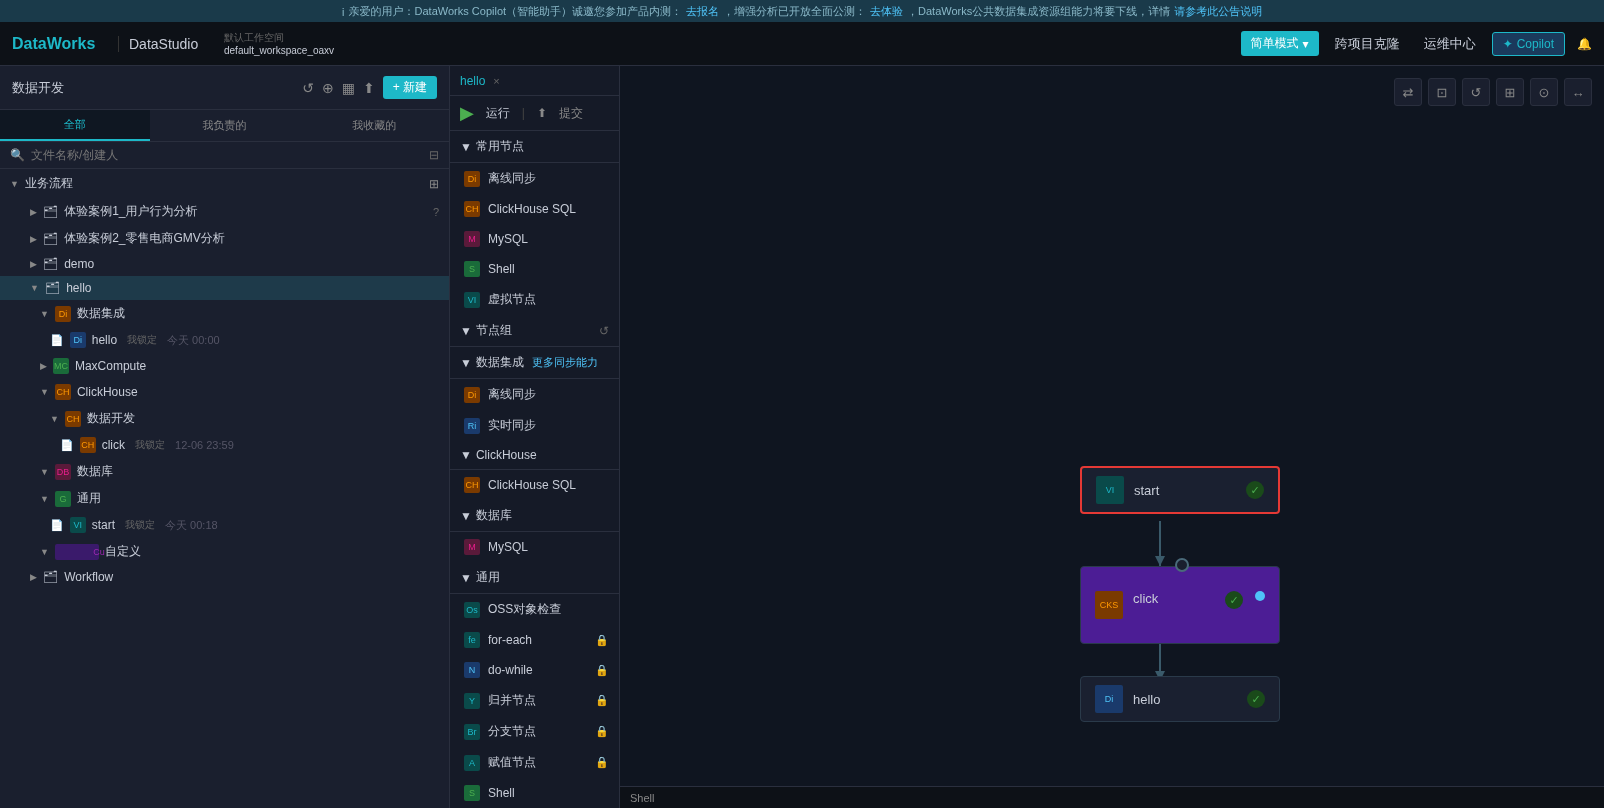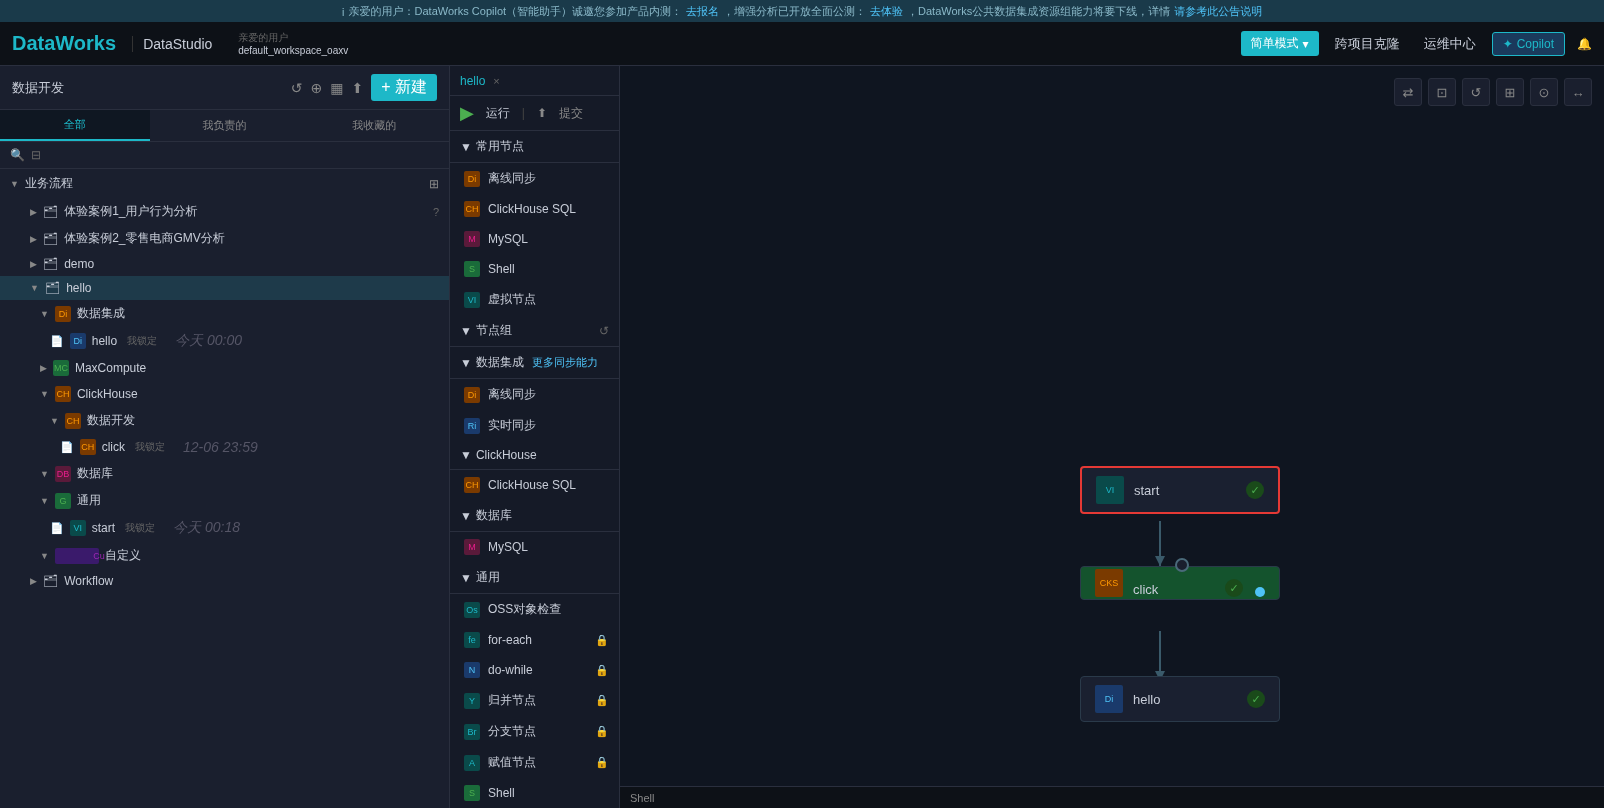--- a/index.html
+++ b/index.html
@@ -21,21 +21,21 @@
     
     .header {
       height: 44px;
       background: #0d1117;
       display: flex;
       align-items: center;
       padding: 0 12px;
       gap: 16px;
       border-bottom: 1px solid #2a2f3e;
     }
-    .logo-dw { color: #1db8c8; font-size: 20px; font-weight: bold; min-width: 90px; }
+    .logo-dw { color: #1db8c8; font-size: 16px; font-weight: bold; min-width: 90px; }
     .logo-ds { color: #c8cdd8; font-size: 14px; min-width: 90px; padding-left: 10px; border-left: 1px solid #333; }
     .workspace-info { display: flex; flex-direction: column; flex: 1; }
     .workspace-label { font-size: 10px; color: #666; }
     .workspace-name { font-size: 10px; color: #c8cdd8; }
     .mode-btn {
       background: #1db8c8;
       color: #fff;
       border: none;
       padding: 4px 10px;
       border-radius: 3px;
@@ -84,21 +84,21 @@
     }
     .panel-title { font-size: 13px; color: #c8cdd8; }
     .panel-actions { display: flex; gap: 8px; align-items: center; }
     .icon-btn { color: #888; cursor: pointer; font-size: 14px; background: none; border: none; }
     .new-btn {
       background: #1db8c8;
       color: #fff;
       border: none;
       padding: 3px 10px;
       border-radius: 3px;
-      font-size: 16px;
+      font-size: 12px;
       cursor: pointer;
     }
 
     .tab-bar {
       display: flex;
       border-bottom: 1px solid #2a2f3e;
     }
     .tab-btn {
       flex: 1;
       padding: 7px 0;
@@ -166,21 +166,21 @@
       flex-shrink: 0;
     }
     .icon-box.green { background: #1a6b3a; color: #4caf50; }
     .icon-box.orange { background: #7a3a00; color: #ff9800; }
     .icon-box.blue { background: #1a3a6b; color: #4fc3f7; }
     .icon-box.teal { background: #0a4a4a; color: #1db8c8; }
     .icon-box.pink { background: #5a1a3a; color: #e91e8c; }
     .icon-box.purple { background: #3a1a6b; color: #9c27b0; padding-left: 44px; }
 
     .lock-text { font-size: 10px; color: #666; margin-left: 4px; }
-    .date-text { font-size: 14px; color: #556; margin-left: 12px; font-style: italic; }
+    .date-text { font-size: 11px; color: #556; margin-left: 4px; }
     .help-icon { color: #666; font-size: 11px; margin-left: auto; }
     .grid-icon { color: #888; font-size: 12px; margin-left: auto; }
 
     
     .node-panel {
       width: 170px;
       background: #151a27;
       border-right: 1px solid #2a2f3e;
       display: flex;
       flex-direction: column;
@@ -289,21 +289,21 @@
   <span>，增强分析已开放全面公测：</span>
   <a>去体验</a>
   <span>，DataWorks公共数据集成资源组能力将要下线，详情</span>
   <a>请参考此公告说明</a>
 </div>
 
 <div class="header">
   <div class="logo-dw">DataWorks</div>
   <div class="logo-ds">DataStudio</div>
   <div class="workspace-info">
-    <span class="workspace-label">亲爱的用户</span>
+    <span class="workspace-label">默认工作空间</span>
     <span class="workspace-name">default_workspace_oaxv</span>
   </div>
   <button class="mode-btn">
     <span>简单模式</span>
     <span>▾</span>
   </button>
   <div class="nav-links">
     <span class="nav-link">跨项目克隆</span>
     <span class="nav-link">运维中心</span>
   </div>
@@ -329,20 +329,21 @@
         <button class="new-btn">+ 新建</button>
       </div>
     </div>
     <div class="tab-bar">
       <button class="tab-btn active">全部</button>
       <button class="tab-btn">我负责的</button>
       <button class="tab-btn">我收藏的</button>
     </div>
     <div class="search-bar">
       <span style="color:#666;">🔍</span>
+      <input class="search-input" placeholder="文件名称/创建人" style="">
       <span style="color:#666;">⊟</span>
     </div>
     <div class="tree-content">
 
       <div class="tree-section-header">
         <span class="expand-arrow">▼</span>
         <span>业务流程</span>
         <span class="grid-icon" style="margin-left:auto;">⊞</span>
       </div>
 
@@ -597,21 +598,21 @@
     </svg>
 
     <div style="position:absolute; left:460px; top:400px; display:flex; align-items:center; gap:10px; background:#1a2030; border:2px solid #e53935; border-radius:4px; padding:8px 14px; min-width:200px;">
       <span class="icon-box teal" style="width:28px;height:28px;">VI</span>
       <span style="flex:1; font-size:13px; color:#c8cdd8;">start</span>
       <span style="width:18px;height:18px;border-radius:50%;background:#1a4a1a;display:flex;align-items:center;justify-content:center;color:#4caf50;font-size:11px;">✓</span>
     </div>
 
     <div style="position:absolute; left:555px; top:492px; width:14px; height:14px; border-radius:50%; background:#1a1f2e; border:2px solid #4a6a7a; z-index:10;"></div>
 
-    <div style="position:absolute; left:460px; top:500px; display:flex; align-items:flex-end; gap:10px; background:#14532d; border:1px solid #2a3a4a; border-radius:4px; padding:2px 14px; min-width:200px;">
+    <div style="position:absolute; left:460px; top:500px; display:flex; align-items:flex-start; gap:10px; background:#4c1d95; border:1px solid #2a3a4a; border-radius:4px; padding:24px 14px; min-width:200px;">
       <span class="icon-box orange" style="width:28px;height:28px;">CKS</span>
       <span style="flex:1; font-size:13px; color:#c8cdd8;">click</span>
       <span style="width:18px;height:18px;border-radius:50%;background:#1a4a1a;display:flex;align-items:center;justify-content:center;color:#4caf50;font-size:11px;">✓</span>
       <span style="width:10px;height:10px;border-radius:50%;background:#4fc3f7;margin-left:2px;"></span>
     </div>
 
     <div style="position:absolute; left:460px; top:610px; display:flex; align-items:center; gap:10px; background:#1a2030; border:1px solid #2a3a4a; border-radius:4px; padding:8px 14px; min-width:200px;">
       <span class="icon-box blue" style="width:28px;height:28px;">Di</span>
       <span style="flex:1; font-size:13px; color:#c8cdd8;">hello</span>
       <span style="width:18px;height:18px;border-radius:50%;background:#1a4a1a;display:flex;align-items:center;justify-content:center;color:#4caf50;font-size:11px;">✓</span>

